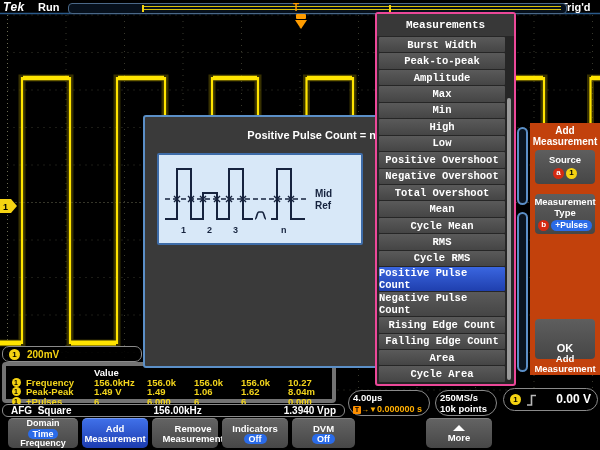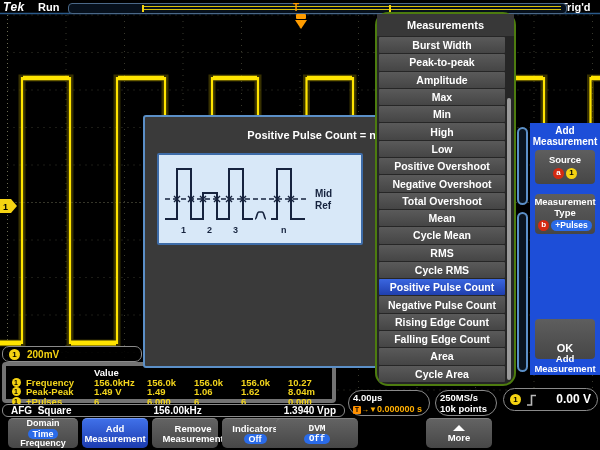--- a/index.html
+++ b/index.html
@@ -17,22 +17,22 @@
   .recordbar{left:68px;top:3px;width:497px;height:9px;border:1px solid #4a6888;border-radius:4px;
              background:#06101c;z-index:5;}
   .rec-line{position:absolute;left:75px;width:417px;height:1px;background:#d8c00a;}
   .rec-bracket{position:absolute;top:1px;width:2px;height:7px;background:#f5d312;}
   .rec-t{position:absolute;left:224px;top:-2px;color:#ff9c00;font-size:10px;font-weight:bold;}
 
   
   .scope{left:0;top:0;z-index:1;}
 
   
-  .menu{left:375px;top:12px;width:141px;height:374px;z-index:9;border:2px solid #4d7c0f;
-        background:#262626;border-radius:13px;box-sizing:border-box;}
+  .menu{left:375px;top:12px;width:141px;height:374px;z-index:9;border:2px solid #ec4899;
+        background:#262626;border-radius:3px;box-sizing:border-box;font-family:Liberation Mono, monospace;}
   .menu-title{position:absolute;left:0;top:0;width:100%;height:22px;display:flex;align-items:center;
         justify-content:center;color:#fff;font-size:11px;font-weight:bold;background:#383838;}
   .menu-items{position:absolute;left:2px;right:9px;top:23px;bottom:2px;display:flex;
         flex-direction:column;gap:1px;}
   .menu-item{flex:1;display:flex;align-items:center;justify-content:center;color:#fff;
         font-size:10.5px;font-weight:bold;background:linear-gradient(#5a5a5a,#454545);
         border-radius:1px;cursor:pointer;}
   .menu-item.sel{background:linear-gradient(#3a66e0,#1f3fae);}
   .menu-scrollbar{position:absolute;right:3px;top:84px;bottom:4px;width:4px;background:#9a9a9a;border-radius:2px;}
 
@@ -44,21 +44,21 @@
   .diagram{position:absolute;left:12px;top:36px;width:206px;height:92px;background:#d8e8f8;
         border:2px solid #3e6ca8;border-radius:2px;box-sizing:border-box;}
   .dialog-body{position:absolute;left:14px;top:140px;width:207px;color:#e8e8e8;font-size:10px;
         font-weight:bold;line-height:11.5px;}
   .dialog-body p{margin:0 0 11px 0;}
 
   
   .side-panel{left:517px;top:123px;width:83px;height:252px;z-index:7;}
   .panel-bracket{position:absolute;left:0;width:11px;border:2px solid #5b8fc7;border-radius:6px;
         box-sizing:border-box;background:#0a1420;}
-  .panel-body{position:absolute;left:13px;top:0;width:70px;height:252px;background:#1d4ed8;}
+  .panel-body{position:absolute;left:13px;top:0;width:70px;height:252px;background:#c2410c;}
   .panel-title{position:absolute;left:0;top:3px;width:100%;text-align:center;color:#fff;
         font-size:10px;font-weight:bold;line-height:10.5px;}
   .panel-btn{position:absolute;left:5px;width:60px;background:linear-gradient(#5e5e5e,#464646);
         border-radius:4px;color:#fff;font-size:9.5px;font-weight:bold;text-align:center;
         display:flex;flex-direction:column;align-items:center;justify-content:center;
         line-height:10.5px;cursor:pointer;}
   .badge-row{display:flex;align-items:center;gap:2px;margin-top:2px;}
   .knob-badge{width:11px;height:11px;border-radius:50%;background:#d42a12;color:#fff;
         font-size:8px;font-weight:bold;display:flex;align-items:center;justify-content:center;}
   .ch-circle{width:11px;height:11px;border-radius:50%;background:#f5d312;color:#000;
@@ -253,21 +253,21 @@
   <div class="btn sel" style="left:82px;width:66px;">
     <span>Add Measurement</span>
   </div>
   <div class="btn" style="left:152px;width:66px;padding-left:16px;">
     <span>Remove Measurement</span>
   </div>
   <div class="btn" style="left:222px;width:66px;">
     <span>Indicators</span>
     <span class="pill">Off</span>
   </div>
-  <div class="btn" style="left:276px;width:82px;font-family:Liberation Mono, monospace;">
+  <div class="btn" style="left:292px;width:63px;">
     <span>DVM</span>
     <span class="pill">Off</span>
   </div>
   <div class="btn" style="left:426px;width:66px;">
     <span class="more-arrow"></span>
     <span>More</span>
   </div>
 
   <div class="abs dialog">
     <div class="dialog-title">Positive Pulse Count = n</div>

